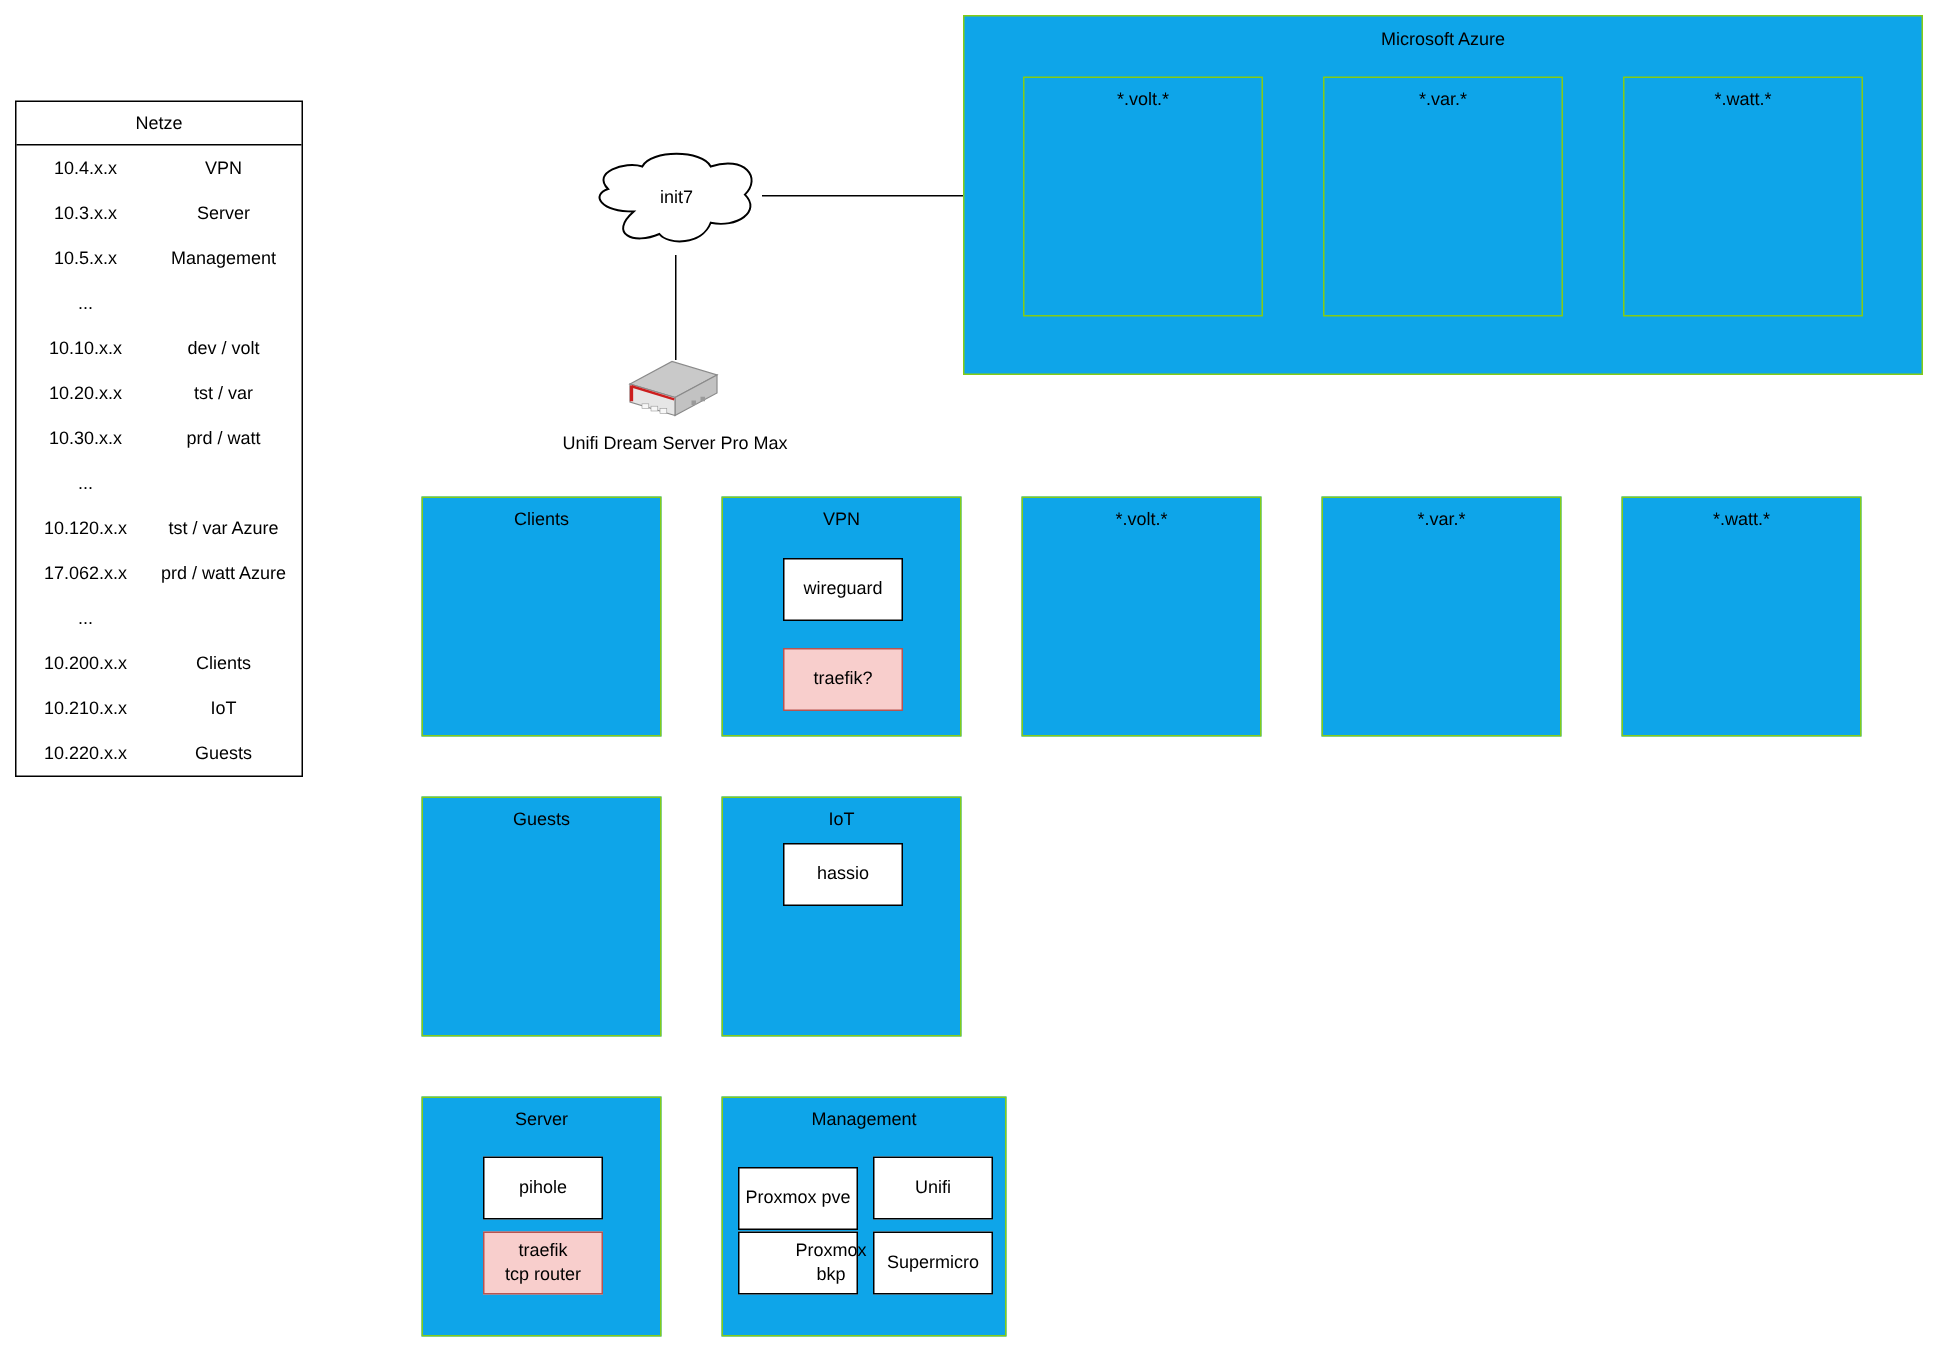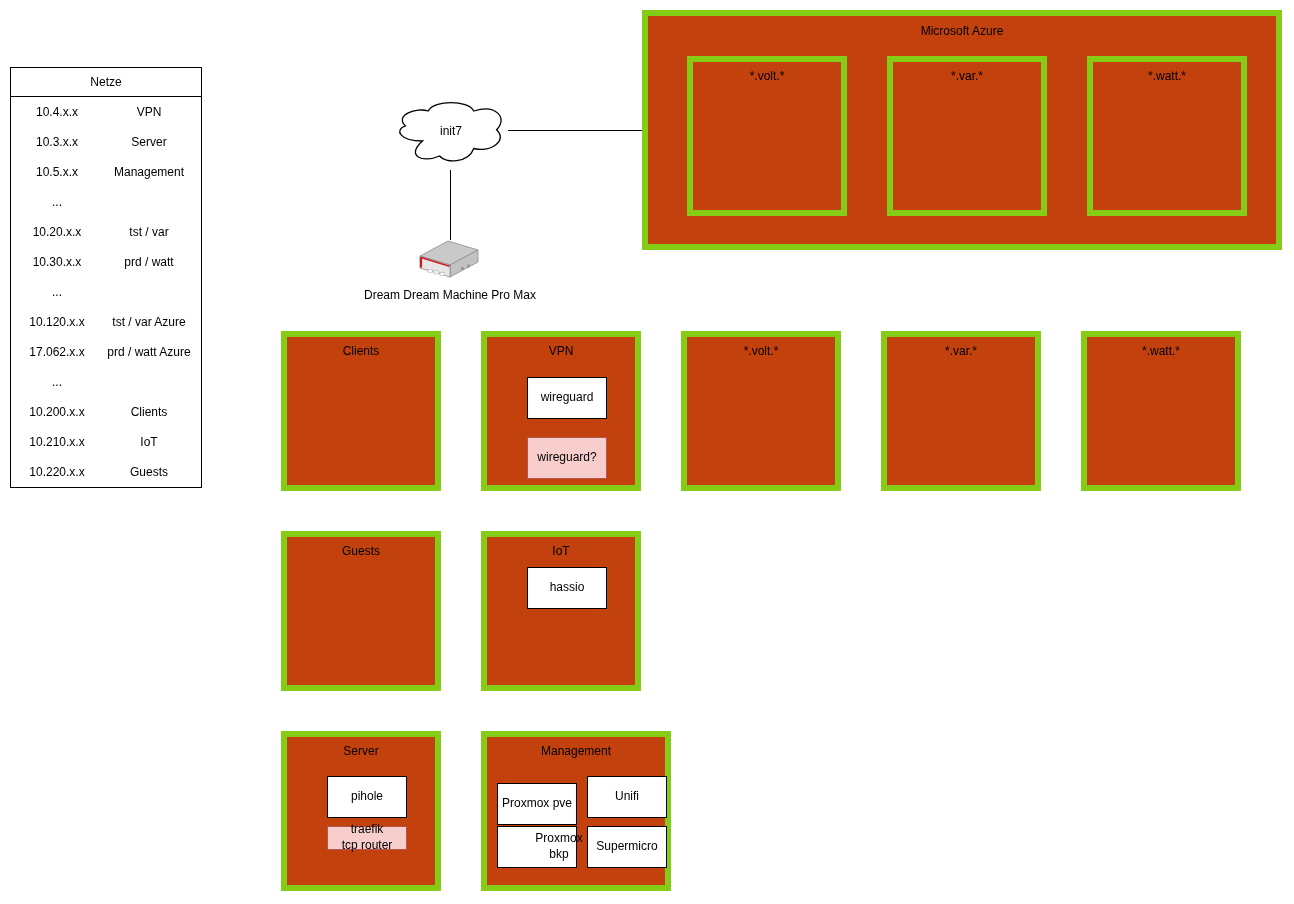--- a/index.html
+++ b/index.html
@@ -3,21 +3,21 @@
 <meta charset="utf-8">
 <style>
   html,body{margin:0;padding:0;background:#fff;}
   .canvas{
     position:relative;width:1294px;height:904px;background:#ffffff;
     font-family:"Liberation Sans",sans-serif;font-size:12px;color:#000;
     overflow:hidden;
   }
   .abs{position:absolute;}
   
-  .nbox{position:absolute;border:6px solid #84cc16;background:#c2410c;box-sizing:border-box;}
+  .nbox{position:absolute;border:1px solid #84cc16;background:#0ea5e9;box-sizing:border-box;}
   .box-title{text-align:center;padding-top:7px;}
   
   .leaf{
     position:absolute;border:1px solid #000;background:#fff;box-sizing:border-box;
     display:flex;align-items:center;justify-content:center;text-align:center;
     white-space:pre-line;line-height:1.3;
   }
   .leaf--hl{background:#f8cecc;border-color:#b85450;}
   
   .edge-h{position:absolute;border-top:1px solid #000;height:0;}
@@ -44,20 +44,24 @@
           <span>10.3.x.x</span>
           <span>Server</span>
         </div>
       <div class="netze-row">
           <span>10.5.x.x</span>
           <span>Management</span>
         </div>
       <div class="netze-row">
           <span>...</span>
           <span></span>
+        </div>
+      <div class="netze-row">
+          <span>10.10.x.x</span>
+          <span>dev / volt</span>
         </div>
       <div class="netze-row">
           <span>10.20.x.x</span>
           <span>tst / var</span>
         </div>
       <div class="netze-row">
           <span>10.30.x.x</span>
           <span>prd / watt</span>
         </div>
       <div class="netze-row">
@@ -111,21 +115,21 @@
     <polygon points="33,28 61,13 61,25 33,40" fill="#c2c2c2" stroke="#8a8a8a" stroke-width="0.8"></polygon>
     <polygon points="3,19 33,28 33,40 3,31" fill="#e6e6e6" stroke="#8a8a8a" stroke-width="0.8"></polygon>
     <line x1="4" y1="20.5" x2="32.5" y2="29.2" stroke="#cc1f1f" stroke-width="1.6"></line>
     <line x1="4" y1="20" x2="4" y2="30.5" stroke="#cc1f1f" stroke-width="2.2"></line>
     <rect x="11" y="32.2" width="4.5" height="3.2" fill="#f7f7f7" stroke="#9a9a9a" stroke-width="0.4"></rect>
     <rect x="17" y="33.8" width="4.5" height="3.2" fill="#f7f7f7" stroke="#9a9a9a" stroke-width="0.4"></rect>
     <rect x="23" y="35.4" width="4.5" height="3.2" fill="#f7f7f7" stroke="#9a9a9a" stroke-width="0.4"></rect>
     <rect x="44" y="30" width="3" height="3" fill="#9a9a9a"></rect>
     <rect x="50" y="27.5" width="3" height="3" fill="#9a9a9a"></rect>
   </svg>
-  <div class="lbl" style="left:300px;top:288px;width:300px;">Dream Dream Machine Pro Max</div>
+  <div class="lbl" style="left:300px;top:288px;width:300px;">Unifi Dream Server Pro Max</div>
 
   <div class="nbox" style="left:642px;top:10px;width:640px;height:240px;">
     <div class="box-title" style="padding-top:8px;">Microsoft Azure</div>
     <div class="nbox" style="left:39px;top:40px;width:160px;height:160px;">
       <div class="box-title">*.volt.*</div>
     </div>
     <div class="nbox" style="left:239px;top:40px;width:160px;height:160px;">
       <div class="box-title">*.var.*</div>
     </div>
     <div class="nbox" style="left:439px;top:40px;width:160px;height:160px;">
@@ -133,21 +137,21 @@
     </div>
   </div>
 
   <div class="nbox" style="left:281px;top:331px;width:160px;height:160px;">
     <div class="box-title">Clients</div>
   </div>
 
   <div class="nbox" style="left:481px;top:331px;width:160px;height:160px;">
     <div class="box-title">VPN</div>
     <div class="leaf" style="left:40px;top:40px;width:80px;height:42px;">wireguard</div>
-    <div class="leaf leaf--hl" style="left:40px;top:100px;width:80px;height:42px;">wireguard?</div>
+    <div class="leaf leaf--hl" style="left:40px;top:100px;width:80px;height:42px;">traefik?</div>
   </div>
 
   <div class="nbox" style="left:681px;top:331px;width:160px;height:160px;">
     <div class="box-title">*.volt.*</div>
   </div>
   <div class="nbox" style="left:881px;top:331px;width:160px;height:160px;">
     <div class="box-title">*.var.*</div>
   </div>
   <div class="nbox" style="left:1081px;top:331px;width:160px;height:160px;">
     <div class="box-title">*.watt.*</div>
@@ -158,21 +162,21 @@
   </div>
 
   <div class="nbox" style="left:481px;top:531px;width:160px;height:160px;">
     <div class="box-title">IoT</div>
     <div class="leaf" style="left:40px;top:30px;width:80px;height:42px;">hassio</div>
   </div>
 
   <div class="nbox" style="left:281px;top:731px;width:160px;height:160px;">
     <div class="box-title">Server</div>
     <div class="leaf" style="left:40px;top:39px;width:80px;height:42px;">pihole</div>
-    <div class="leaf leaf--hl" style="left:40px;top:89px;width:80px;height:24px;">traefik
+    <div class="leaf leaf--hl" style="left:40px;top:89px;width:80px;height:42px;">traefik
 tcp router</div>
   </div>
 
   <div class="nbox" style="left:481px;top:731px;width:190px;height:160px;">
     <div class="box-title">Management</div>
     <div class="leaf" style="left:10px;top:46px;width:80px;height:42px;">Proxmox pve</div>
     <div class="leaf" style="left:100px;top:39px;width:80px;height:42px;">Unifi</div>
     <div class="leaf" style="left:10px;top:89px;width:80px;height:42px;padding-left:44px;">Proxmox bkp</div>
     <div class="leaf" style="left:100px;top:89px;width:80px;height:42px;">Supermicro</div>
   </div>

